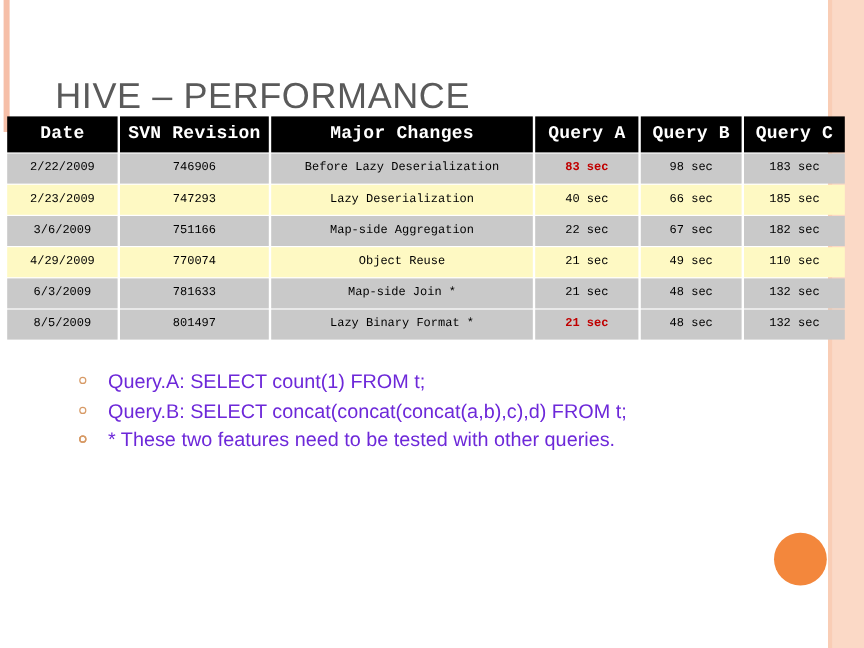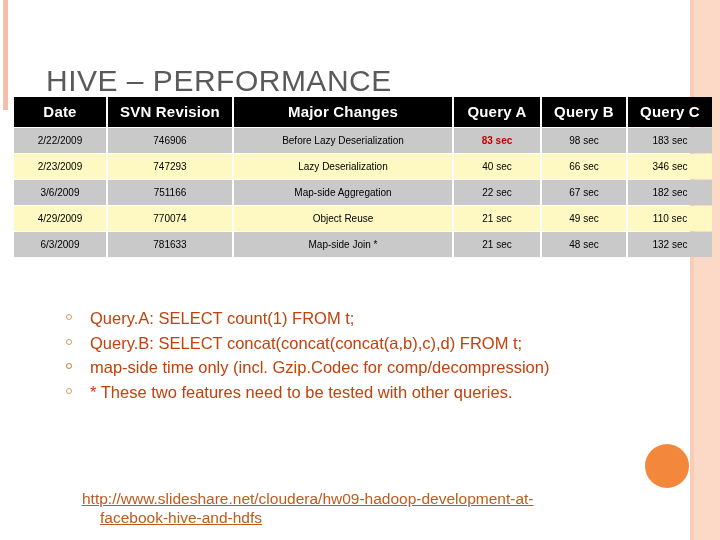--- a/index.html
+++ b/index.html
@@ -80,26 +80,26 @@
     font-size: 30px;
     letter-spacing: 0.5px;
     color: #5a5a5a;
     white-space: nowrap;
     font-weight: 400;
   }
 
   
   .perf-table {
     position: absolute;
-    left: 12px;
+    left: 4px;
     top: 96px;
     width: 690px;
     border-collapse: separate;
     border-spacing: 2px 1px;
-    font-family: Liberation Sans, sans-serif;
+    font-family: Liberation Mono, monospace;
     table-layout: fixed;
   }
   .perf-table th {
     background: #000000;
     color: #ffffff;
     font-size: 15px;
     font-weight: bold;
     padding: 6px 2px 7px;
     text-align: center;
     letter-spacing: 0.2px;
@@ -134,21 +134,21 @@
     width: 620px;
     list-style: none;
     margin: 0;
     padding: 0;
   }
   .bullets li {
     position: relative;
     padding-left: 30px;
     font-size: 16.5px;
     line-height: 24.5px;
-    color: #c2410c;
+    color: #6d28d9;
     white-space: nowrap;
   }
   .bullets li .bl-dot {
     position: absolute;
     left: 6px;
     top: 8px;
     width: 6px;
     height: 6px;
     border: 1.4px solid #d79a66;
     border-radius: 50%;
@@ -212,21 +212,21 @@
         <td class="hl">83 sec</td>
         <td>98 sec</td>
         <td>183 sec</td>
       </tr>
       <tr class="alt">
         <td>2/23/2009</td>
         <td>747293</td>
         <td>Lazy Deserialization</td>
         <td>40 sec</td>
         <td>66 sec</td>
-        <td>346 sec</td>
+        <td>185 sec</td>
       </tr>
       <tr>
         <td>3/6/2009</td>
         <td>751166</td>
         <td>Map-side Aggregation</td>
         <td>22 sec</td>
         <td>67 sec</td>
         <td>182 sec</td>
       </tr>
       <tr class="alt">
@@ -238,47 +238,48 @@
         <td>110 sec</td>
       </tr>
       <tr>
         <td>6/3/2009</td>
         <td>781633</td>
         <td>Map-side Join *</td>
         <td>21 sec</td>
         <td>48 sec</td>
         <td>132 sec</td>
       </tr>
+      <tr>
+        <td>8/5/2009</td>
+        <td>801497</td>
+        <td>Lazy Binary Format *</td>
+        <td class="hl">21 sec</td>
+        <td>48 sec</td>
+        <td>132 sec</td>
+      </tr>
     </tbody>
   </table>
 
   <ul class="bullets">
     <li>
       <span class="bl-dot"></span>
       <span>Query.A: SELECT count(1) FROM t;</span>
     </li>
     <li>
       <span class="bl-dot"></span>
       <span>Query.B: SELECT concat(concat(concat(a,b),c),d) FROM t;</span>
     </li>
     <li>
       <span class="bl-dot"></span>
     </li>
     <li>
       <span class="bl-dot"></span>
-      <span>map-side time only (incl. Gzip.Codec for comp/decompression)</span>
     </li>
     <li>
       <span class="bl-dot"></span>
       <span>* These two features need to be tested with other queries.</span>
     </li>
   </ul>
 
   <div class="orange-dot"></div>
 
-  <div class="link-block">
-    <a href="#">http://www.slideshare.net/cloudera/hw09-hadoop-development-at-</a>
-    <div class="link-line2">
-      <a href="#">facebook-hive-and-hdfs</a>
-    </div>
-  </div>
 
 </div>
 
 </body></html>

